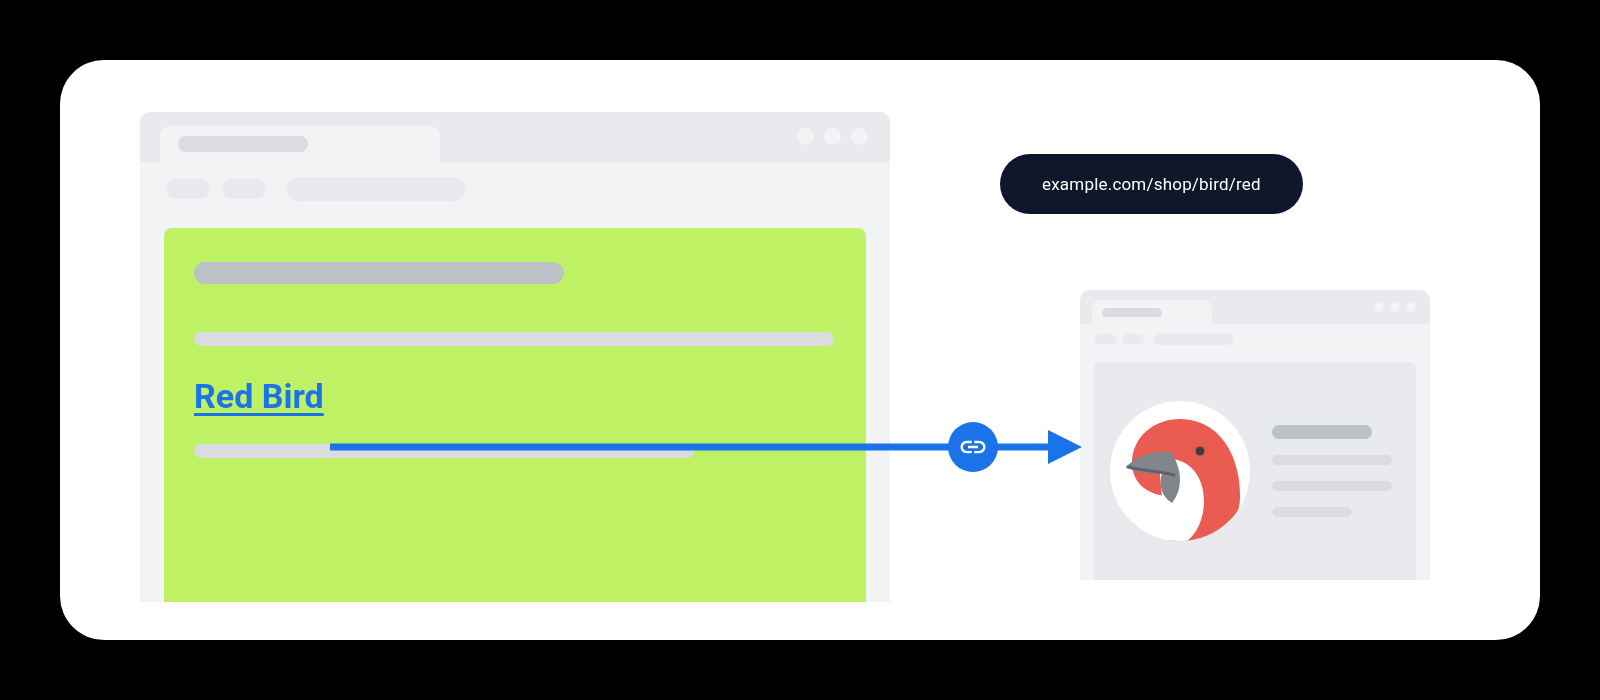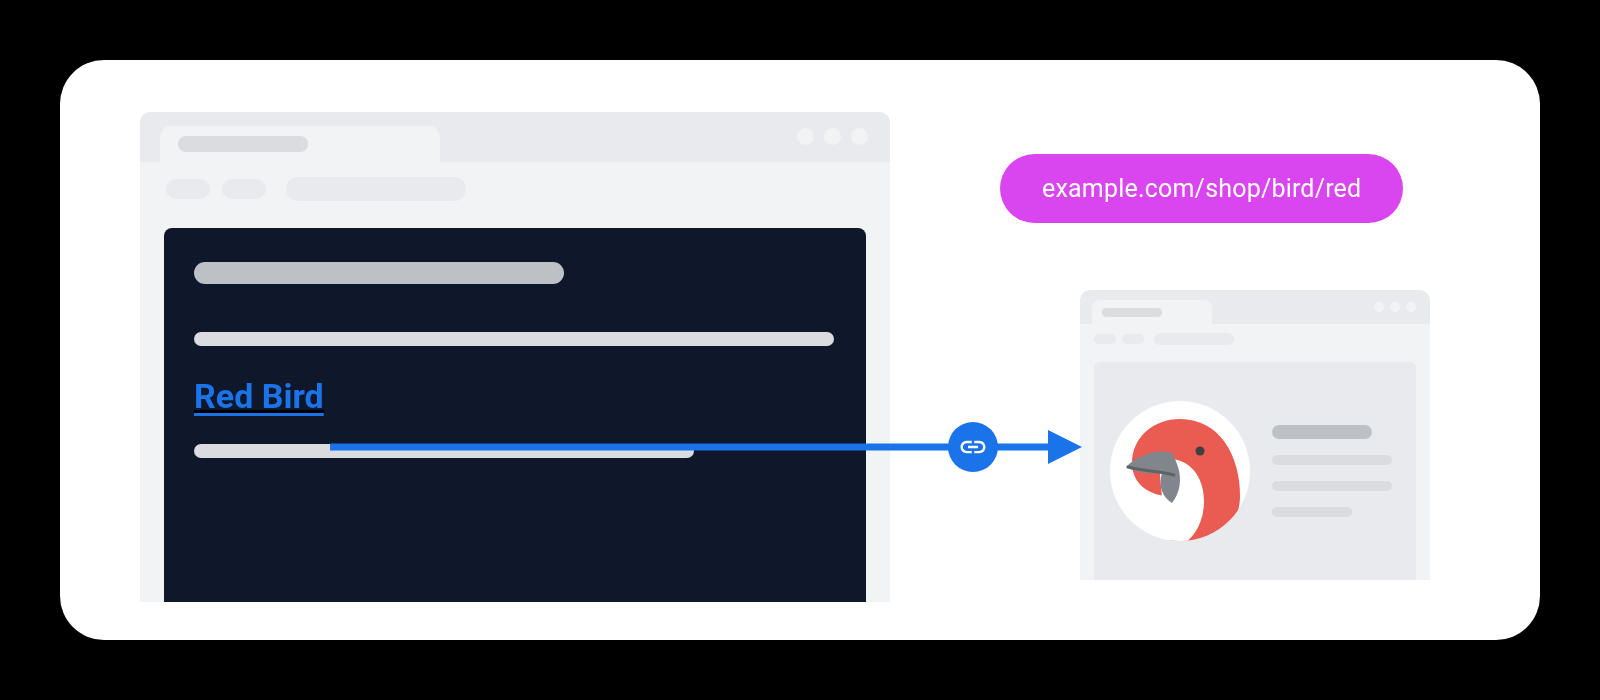--- a/index.html
+++ b/index.html
@@ -80,25 +80,24 @@
     border-radius: 10px;
   }
   .src-toolbar .pill-lg {
     width: 180px; height: 24px;
     background: #e8eaed;
     border-radius: 12px;
     margin-left: 8px;
   }
   .src-content {
     margin: 12px 24px 0 24px;
-    background: #0f172a;
+    background: #bef264;
     border-radius: 8px 8px 0 0;
     height: 374px;
     padding: 34px 30px;
-    text-decoration: underline;
   }
   .row-heading {
     width: 370px; height: 22px;
     background: #bdc1c6;
     border-radius: 11px;
     margin-bottom: 48px;
   }
   .row-line {
     height: 14px;
     background: #dadce0;
@@ -119,24 +118,24 @@
     text-decoration: underline;
     text-underline-offset: 5px;
   }
 
   
   .url-pill {
     position: absolute;
     left: 940px;
     top: 94px;
     padding: 20px 42px;
-    background: #d946ef;
+    background: #0f172a;
     color: #fff;
     border-radius: 999px;
-    font-size: 25px;
+    font-size: 17px;
     letter-spacing: 0.2px;
   }
 
   
   .dst-window {
     position: absolute;
     left: 1020px;
     top: 230px;
     width: 350px;
     height: 290px;

